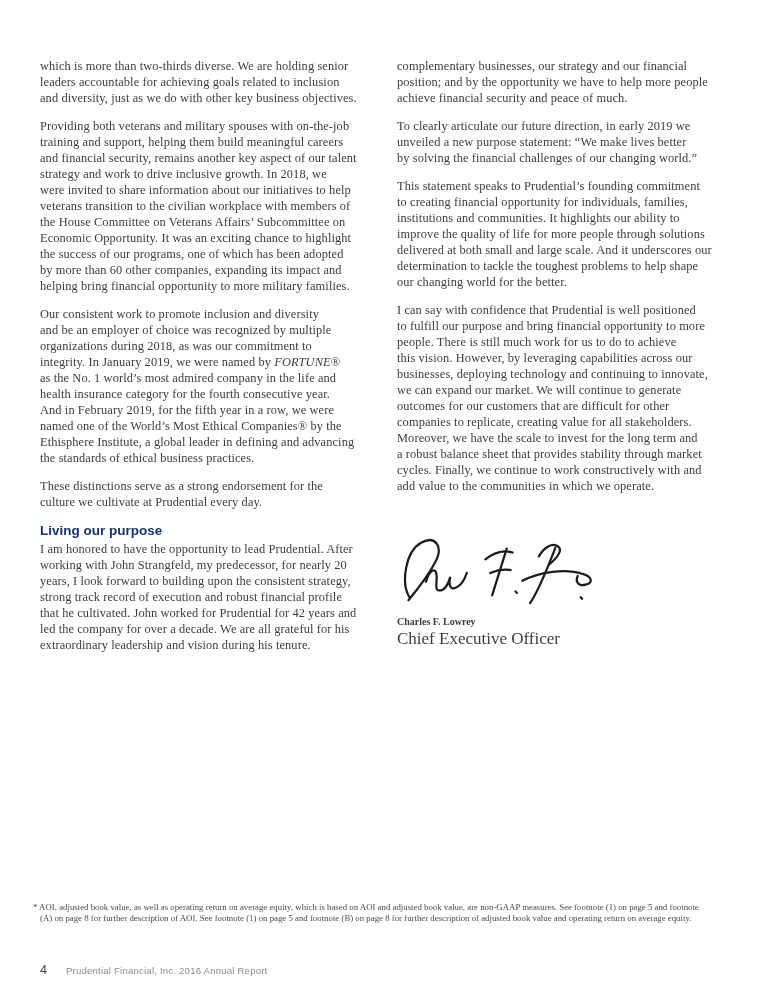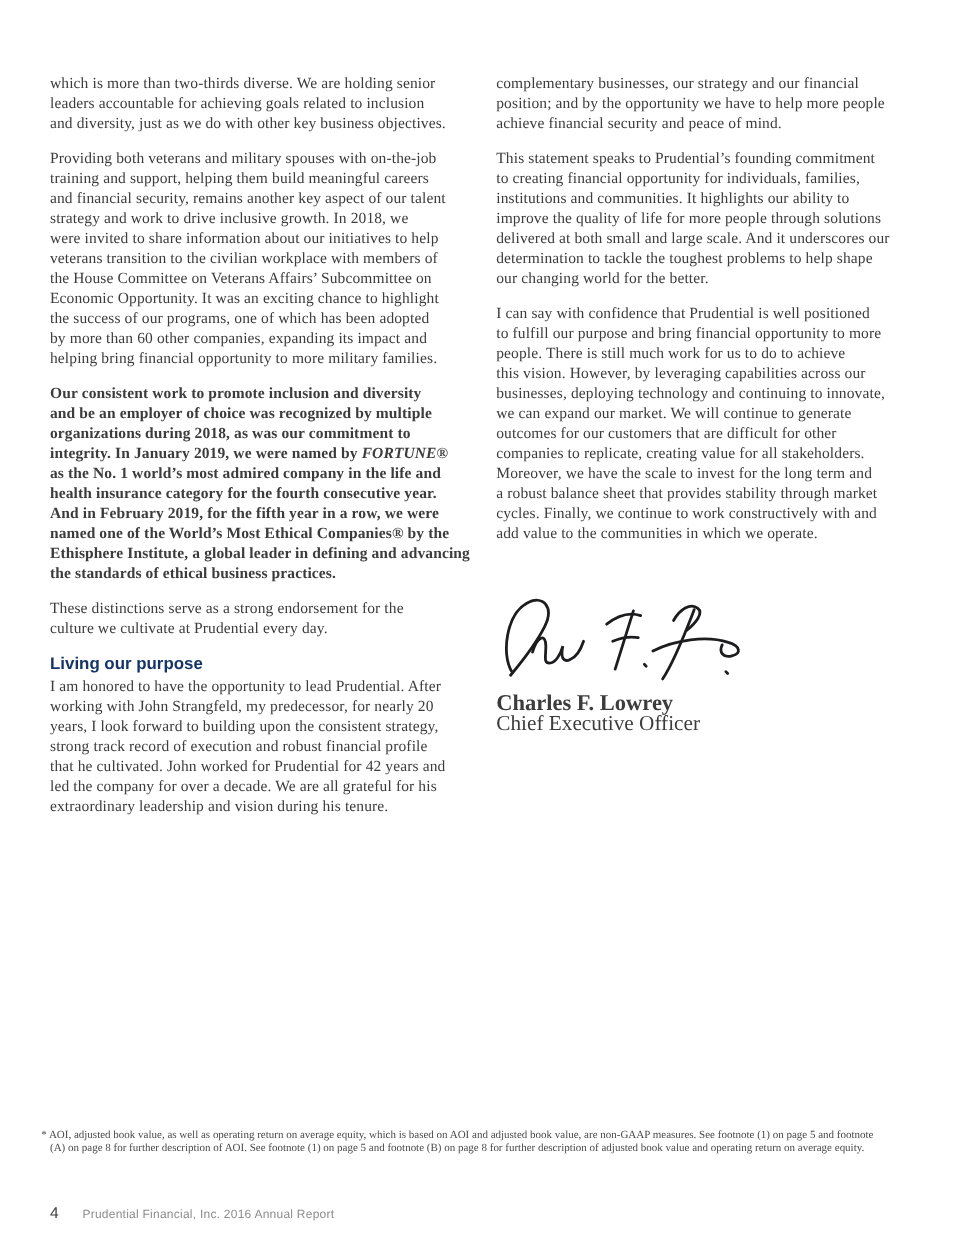--- a/index.html
+++ b/index.html
@@ -19,35 +19,35 @@
   .col-left  { left: 40px;  }
   .col-right { left: 397px; }
   .body {
     margin: 0 0 12px 0;
     font-size: 12.4px;
     line-height: 16px;
     color: #3c3c3c;
     white-space: pre;
     letter-spacing: 0.1px;
   }
-  .body .seg { white-space: pre; font-weight: bold; }
+  .body .seg { white-space: pre; }
   .body .italic { font-style: italic; }
   .section-heading {
     margin: 8px 0 2px 0;
     font-family: Liberation Sans, sans-serif;
     font-weight: bold;
     font-size: 13.5px;
     line-height: 17px;
     color: #153567;
   }
   .signature-block { margin-top: 42px; }
   .signature-svg { display:block; margin-left: 2px; }
   .sig-name {
     margin: 6px 0 0 0;
-    font-size: 18px;
+    font-size: 10px;
     font-weight: bold;
     color: #3c3c3c;
     line-height: 16px;
   }
   .sig-title {
     margin: 1px 0 0 0;
     font-size: 17px;
     color: #3c3c3c;
     line-height: 16px;
   }
@@ -120,21 +120,24 @@
 years, I look forward to building upon the consistent strategy,
 strong track record of execution and robust financial profile
 that he cultivated. John worked for Prudential for 42 years and
 led the company for over a decade. We are all grateful for his
 extraordinary leadership and vision during his tenure.</p>
   </div>
 
   <div class="col col-right">
     <p class="body">complementary businesses, our strategy and our financial
 position; and by the opportunity we have to help more people
-achieve financial security and peace of mind.</p>
+achieve financial security and peace of much.</p>
+    <p class="body">To clearly articulate our future direction, in early 2019 we
+unveiled a new purpose statement: “We make lives better
+by solving the financial challenges of our changing world.”</p>
     <p class="body">This statement speaks to Prudential’s founding commitment
 to creating financial opportunity for individuals, families,
 institutions and communities. It highlights our ability to
 improve the quality of life for more people through solutions
 delivered at both small and large scale. And it underscores our
 determination to tackle the toughest problems to help shape
 our changing world for the better.</p>
     <p class="body">I can say with confidence that Prudential is well positioned
 to fulfill our purpose and bring financial opportunity to more
 people. There is still much work for us to do to achieve

